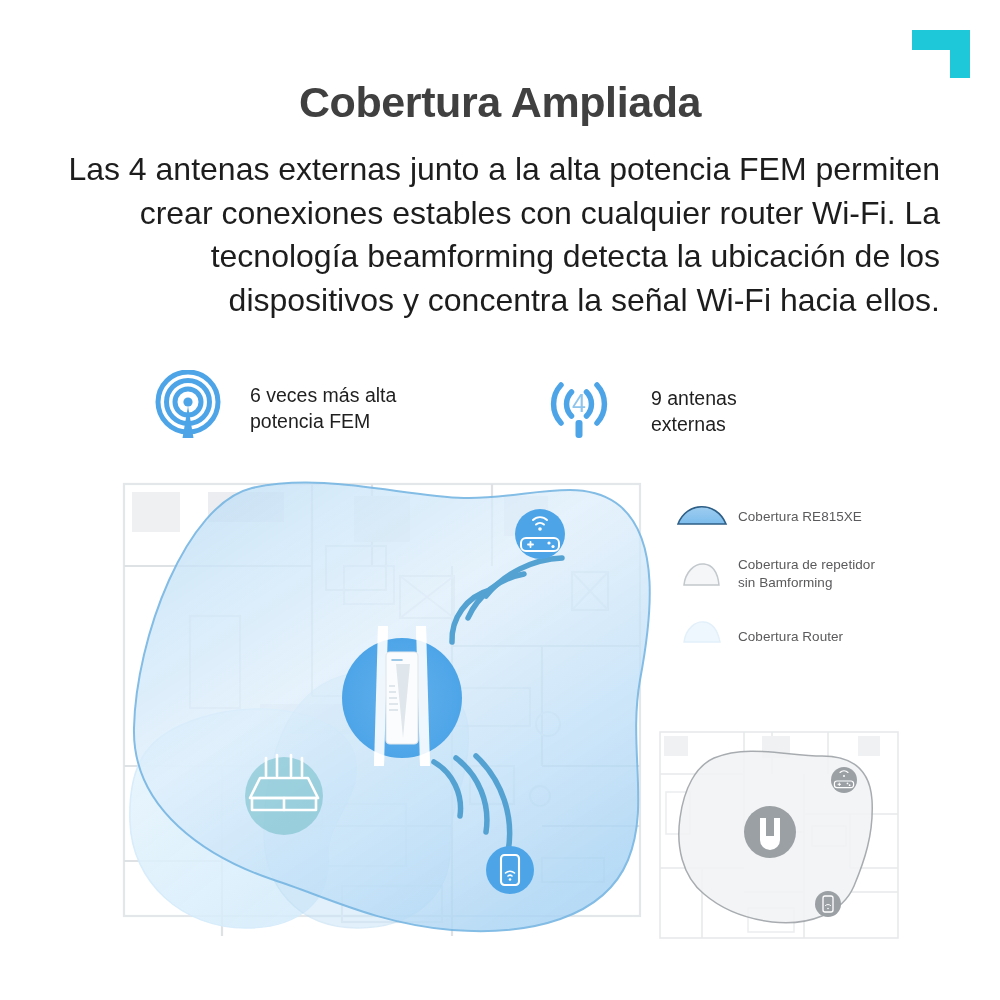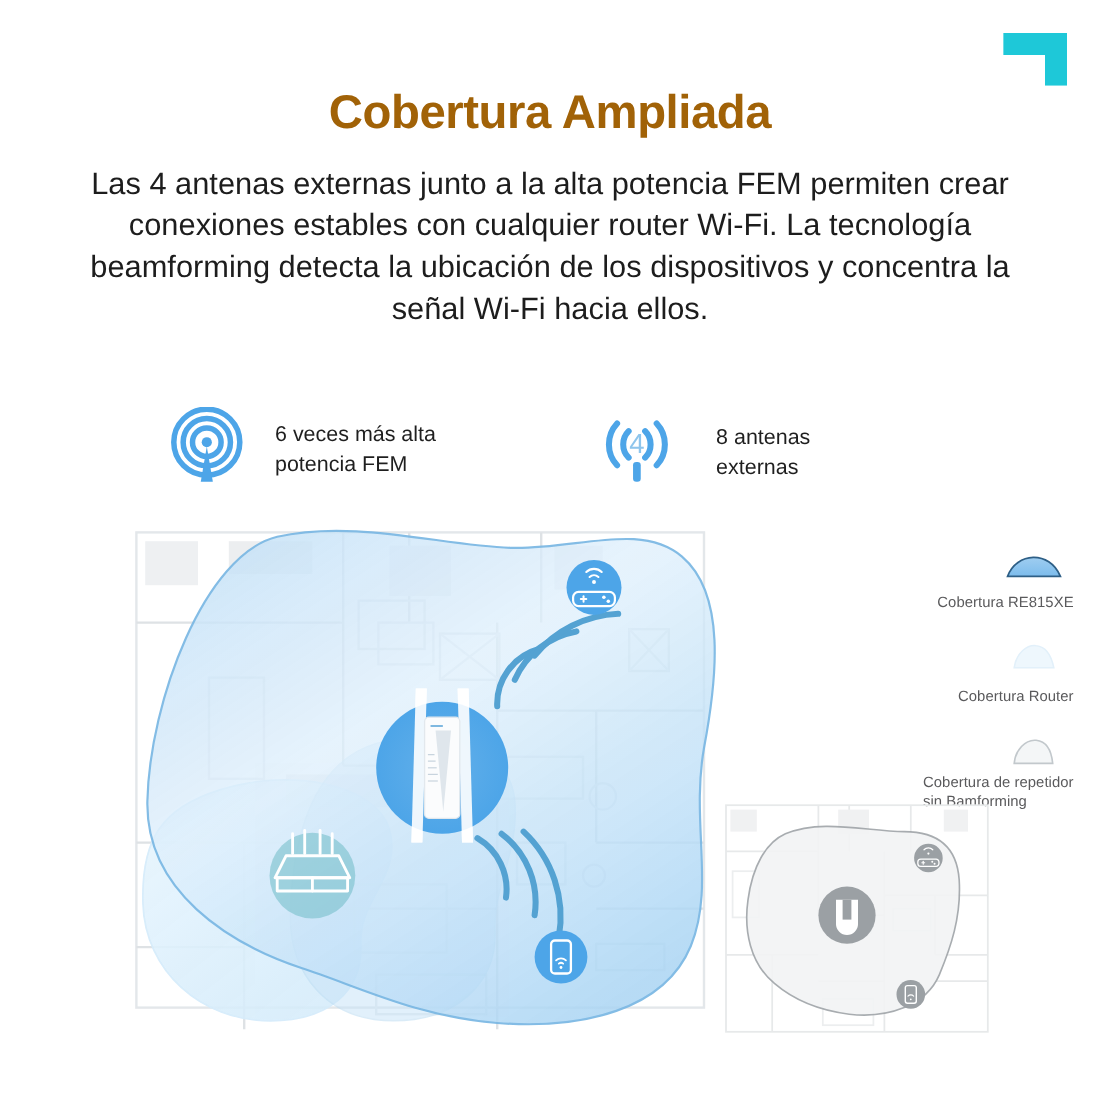--- a/index.html
+++ b/index.html
@@ -28,32 +28,33 @@
   #header {
     position: absolute;
     top: 78px;
     left: 0;
     width: 1000px;
     text-align: center;
   }
   #page-title {
     font-size: 43px;
     font-weight: 700;
-    color: #a16207;
+    color: #404040;
     letter-spacing: -0.4px;
     margin: 0;
     line-height: 1.12;
   }
   #page-subtitle {
     margin: 22px auto 0 auto;
     width: 880px;
-    font-size: 28px;
+    font-size: 32px;
     line-height: 1.36;
     color: #1d1d1d;
     font-weight: 400;
+    text-align: right;
   }
 
   
   #features {
     position: absolute;
     top: 368px;
     left: 0;
     width: 792px;
     height: 100px;
   }
@@ -96,23 +97,22 @@
 
   
   #legend {
     position: absolute;
     left: 676px;
     top: 496px;
     width: 300px;
   }
   .legend-row {
     display: flex;
-    align-items: flex-end;
+    align-items: center;
     margin-bottom: 22px;
-    flex-direction: column;
   }
   .legend-swatch {
     flex: 0 0 auto;
     width: 52px;
     height: 34px;
     margin-right: 10px;
     display: block;
   }
   .legend-text {
     font-size: 13.5px;
@@ -173,21 +173,21 @@
         <g fill="none" stroke="#4da5e8" stroke-width="5.5" stroke-linecap="round">
           <path d="M28 9 A28 28 0 0 0 28 47"></path>
           <path d="M64 9 A28 28 0 0 1 64 47"></path>
           <path d="M38.5 16 A17 17 0 0 0 38.5 40"></path>
           <path d="M53.5 16 A17 17 0 0 1 53.5 40"></path>
         </g>
         <text x="46" y="36" text-anchor="middle" font-family="Liberation Sans, sans-serif" font-size="25" fill="#8ec5ec">4</text>
         <rect x="42.5" y="44" width="7" height="18" rx="3" fill="#4da5e8"></rect>
       </svg>
     </span>
-    <span class="feature-label">8 antenas externas</span>
+    <span class="feature-label">9 antenas externas</span>
   </div>
 
 </div>
 
 <div id="diagram">
   <svg width="560" height="470" viewBox="0 0 560 470">
     <defs>
       <linearGradient id="gradMain" x1="0" y1="0" x2="0.75" y2="1">
         <stop offset="0%" stop-color="#bedef6" stop-opacity="0.92"></stop>
         <stop offset="45%" stop-color="#ddeefb" stop-opacity="0.80"></stop>
@@ -332,37 +332,37 @@
             <stop offset="100%" stop-color="#7cbcec"></stop>
           </linearGradient>
         </defs>
         <path d="M2 28 C10 6 40 4 50 28 Z" fill="url(#swatch1)" stroke="#2e5f86" stroke-width="1.6"></path>
       </svg>
     </span>
     <span class="legend-text">Cobertura RE815XE</span>
   </div>
 
 
-  <div class="legend-row" id="legend-row-3">
-    <span class="legend-swatch">
-      <svg width="52" height="34" viewBox="0 0 52 34">
-        <path d="M8 28 C10 14 20 7 28 8 C38 9 42 18 44 28 Z" fill="#eef7fd" stroke="#e2f0fa" stroke-width="1.4"></path>
-      </svg>
-    </span>
-    <span class="legend-text">Cobertura Router</span>
-  </div>
-
   <div class="legend-row" id="legend-row-4">
     <span class="legend-swatch">
       <svg width="52" height="34" viewBox="0 0 52 34">
         <path d="M8 30 C9 18 18 8 28 9 C38 10 42 20 43 30 Z" fill="#f4f6f7" stroke="#c2c8cc" stroke-width="1.5"></path>
       </svg>
     </span>
     <span class="legend-text">Cobertura de repetidor
 sin Bamforming</span>
+  </div>
+
+  <div class="legend-row" id="legend-row-3">
+    <span class="legend-swatch">
+      <svg width="52" height="34" viewBox="0 0 52 34">
+        <path d="M8 28 C10 14 20 7 28 8 C38 9 42 18 44 28 Z" fill="#eef7fd" stroke="#e2f0fa" stroke-width="1.4"></path>
+      </svg>
+    </span>
+    <span class="legend-text">Cobertura Router</span>
   </div>
 
 </div>
 
 <div id="inset">
   <svg width="260" height="230" viewBox="0 0 260 230">
     <g stroke="#e7e9ea" fill="none" stroke-width="1.6">
       <rect x="8" y="10" width="238" height="206"></rect>
       <path d="M8 52 H92 M92 10 V110 M92 110 H152 M152 52 V216"></path>
       <path d="M152 92 H246 M198 92 V146 M198 146 H246"></path>

